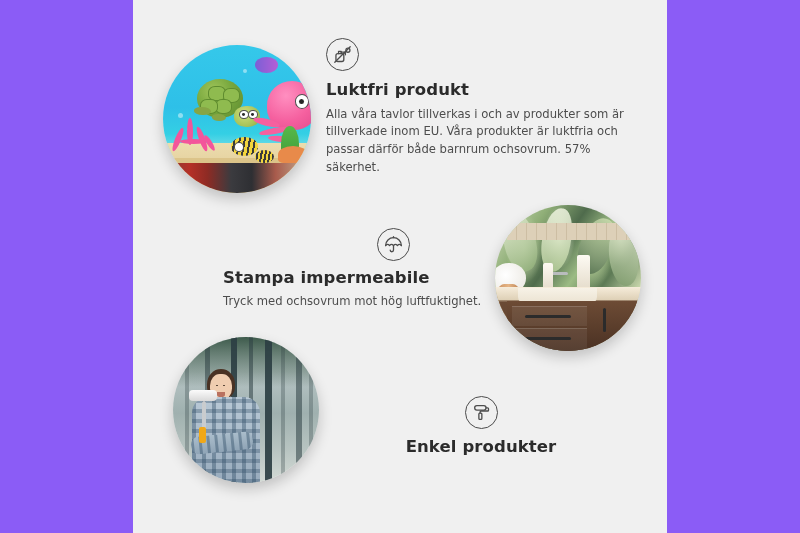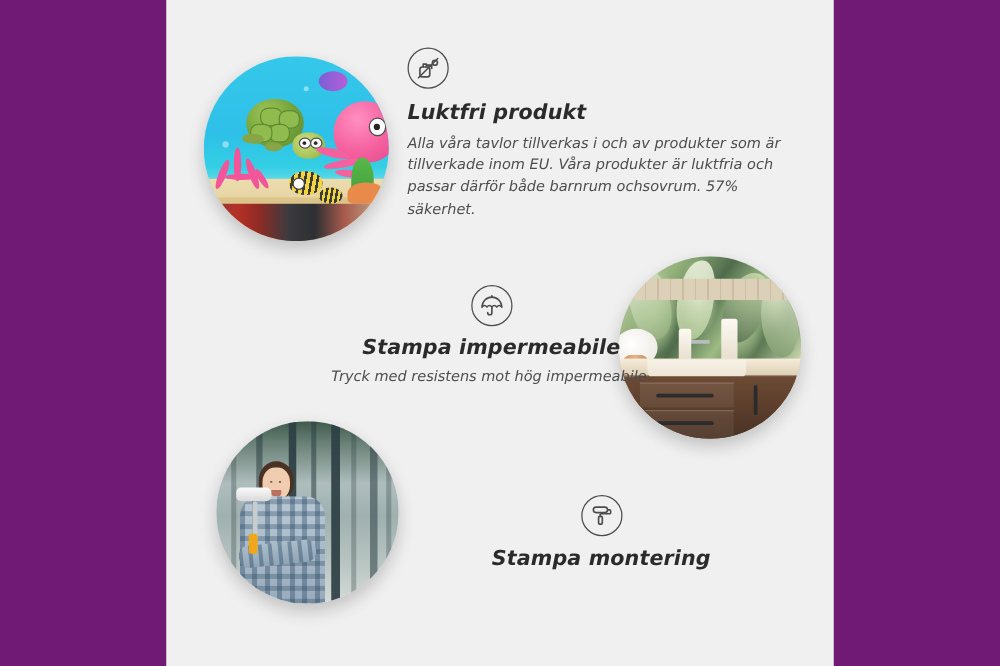--- a/index.html
+++ b/index.html
@@ -1,21 +1,21 @@
 <!DOCTYPE html>
 <html><head>
 <meta charset="utf-8">
 <style>
   html,body{margin:0;padding:0;}
   body{
     width:800px;height:533px;overflow:hidden;
     background:#ffffff;
     font-family:"DejaVu Sans","Liberation Sans",sans-serif;
   }
-  .stage{position:relative;width:800px;height:533px;background:#701a75;font-style:italic;}
+  .stage{position:relative;width:800px;height:533px;background:#8b5cf6;}
   .panel{
     position:absolute;left:133px;top:0;width:534px;height:533px;
     background:#f0f0f0;overflow:hidden;
   }
 
   
   .circle{
     position:absolute;border-radius:50%;overflow:hidden;
     box-shadow:0 6px 14px rgba(0,0,0,0.20);
   }
@@ -128,21 +128,21 @@
     letter-spacing:.1px;line-height:1.2;
   }
   .f-body{
     font-size:11.6px;color:#4d4d4d;line-height:1.52;
   }
 
   #feat-odour{left:193px;top:38px;width:300px;}
   #feat-odour .ico{margin-bottom:9px;}
   #feat-odour .f-title{margin-bottom:6px;}
 
-  #feat-water{left:90px;top:228px;width:340px;text-align:center;}
+  #feat-water{left:90px;top:228px;width:340px;text-align:left;}
   #feat-water .ico{margin:0 auto 7px;}
   #feat-water .f-title{margin-bottom:5px;}
 
   #feat-mount{left:198px;top:396px;width:300px;text-align:center;}
   #feat-mount .ico{margin:0 auto 8px;}
   #feat-mount .f-title{margin-bottom:5px;}
 </style>
 </head>
 <body>
 
@@ -257,21 +257,21 @@
     <div class="feat" id="feat-water">
       <div class="ico">
         <svg width="21" height="21" viewBox="0 0 24 24" fill="none" stroke="#4c4c4c" stroke-width="1.5" stroke-linecap="round" stroke-linejoin="round">
           <path d="M3 13.2a9 9 0 0 1 18 0"></path>
           <path d="M3 13.2c1.5-1.8 3-1.8 4.5 0 1.5-1.8 3-1.8 4.5 0 1.5-1.8 3-1.8 4.5 0 1.5-1.8 3-1.8 4.5 0"></path>
           <path d="M12 4.2V3"></path>
           <path d="M12 13.2v5.2a1.9 1.9 0 0 1-3.8 0"></path>
         </svg>
       </div>
       <div class="f-title">Stampa impermeabile</div>
-      <div class="f-body">Tryck med resistens mot hög impermeabile.</div>
+      <div class="f-body">Tryck med ochsovrum mot hög luftfuktighet.</div>
     </div>
 
     <div class="circle" id="circle-forest">
       <div class="inner">
         <div class="forest-bg"></div>
         <div class="canopy"></div>
         <div class="tree g" style="left:8%;width:4px;"></div>
         <div class="tree f" style="left:22%;width:5px;"></div>
         <div class="tree" style="left:40%;width:6px;"></div>
         <div class="tree f" style="left:52%;width:4px;"></div>
@@ -297,17 +297,17 @@
     </div>
 
     <div class="feat" id="feat-mount">
       <div class="ico">
         <svg width="21" height="21" viewBox="0 0 24 24" fill="none" stroke="#4c4c4c" stroke-width="1.5" stroke-linecap="round" stroke-linejoin="round">
           <rect x="4.2" y="4.2" width="13" height="5" rx="2.5"></rect>
           <path d="M17.2 6.7h1.8a1 1 0 0 1 1 1v1.6a1 1 0 0 1-1 1h-7.6a1 1 0 0 0-1 1v1.4"></path>
           <rect x="9" y="12.7" width="3.4" height="7.1" rx="1"></rect>
         </svg>
       </div>
-      <div class="f-title">Stampa montering</div>
+      <div class="f-title">Enkel produkter</div>
     </div>
 
   </div>
 </div>
 
 </body></html>

